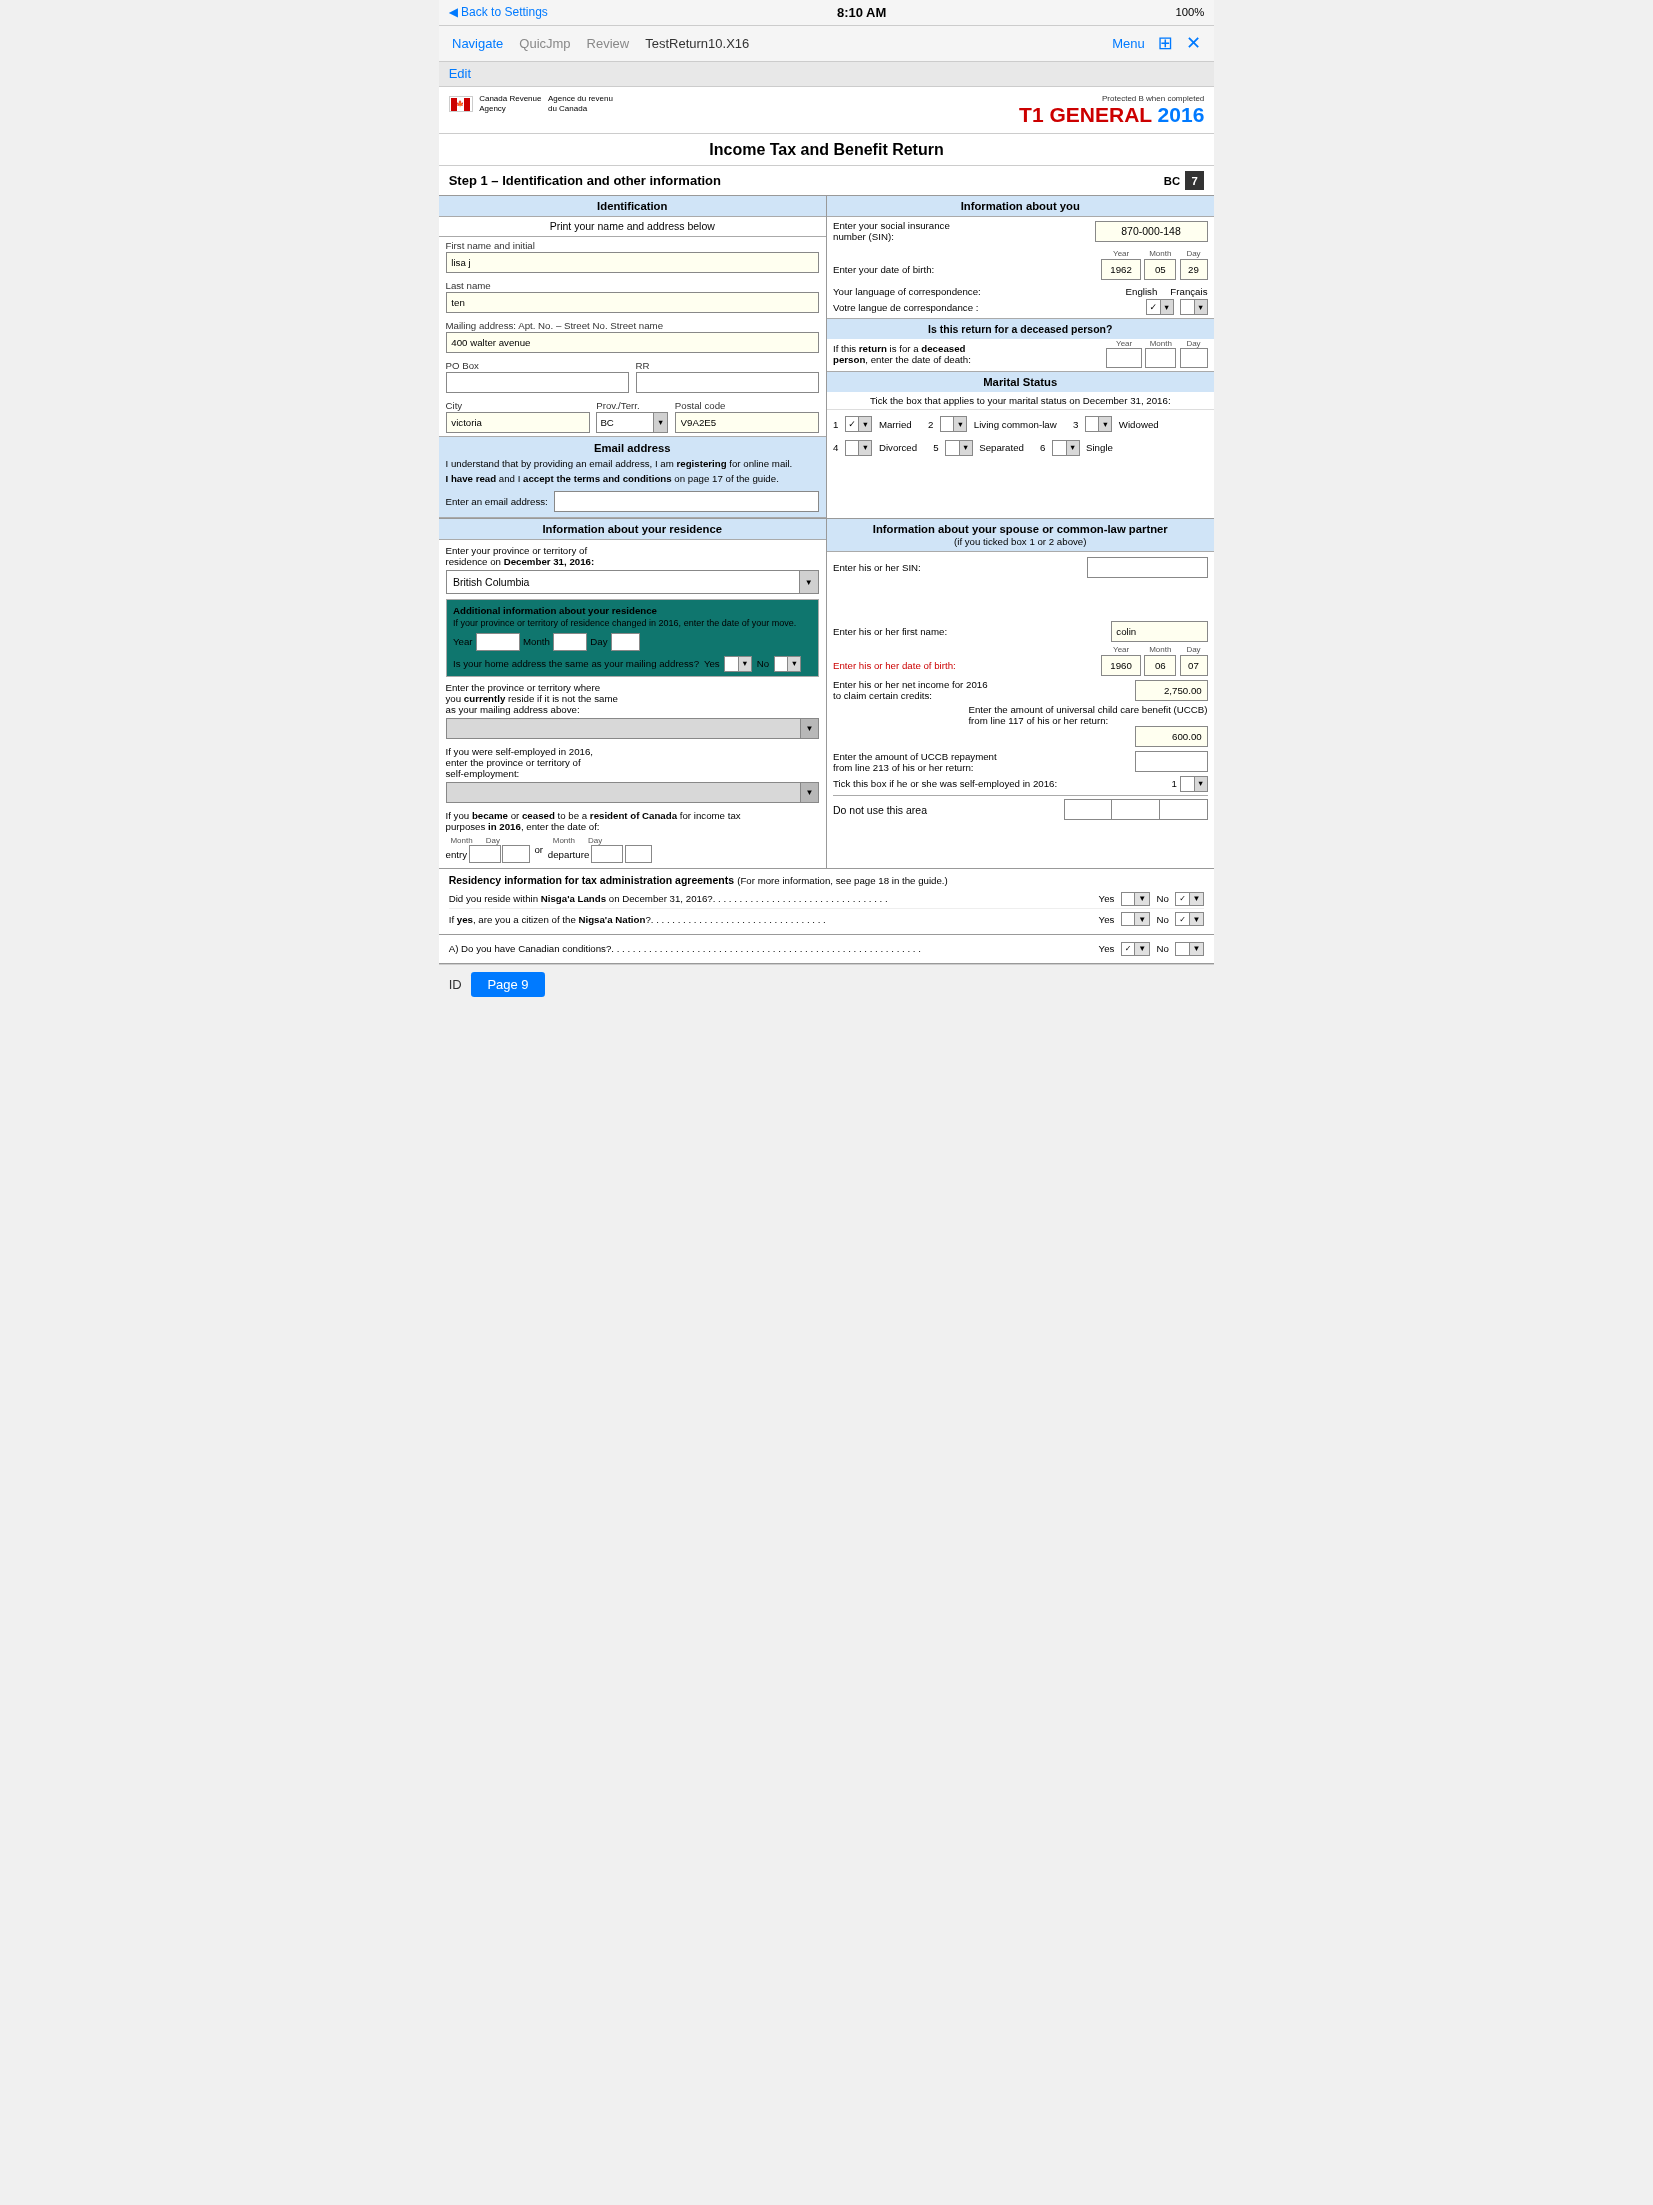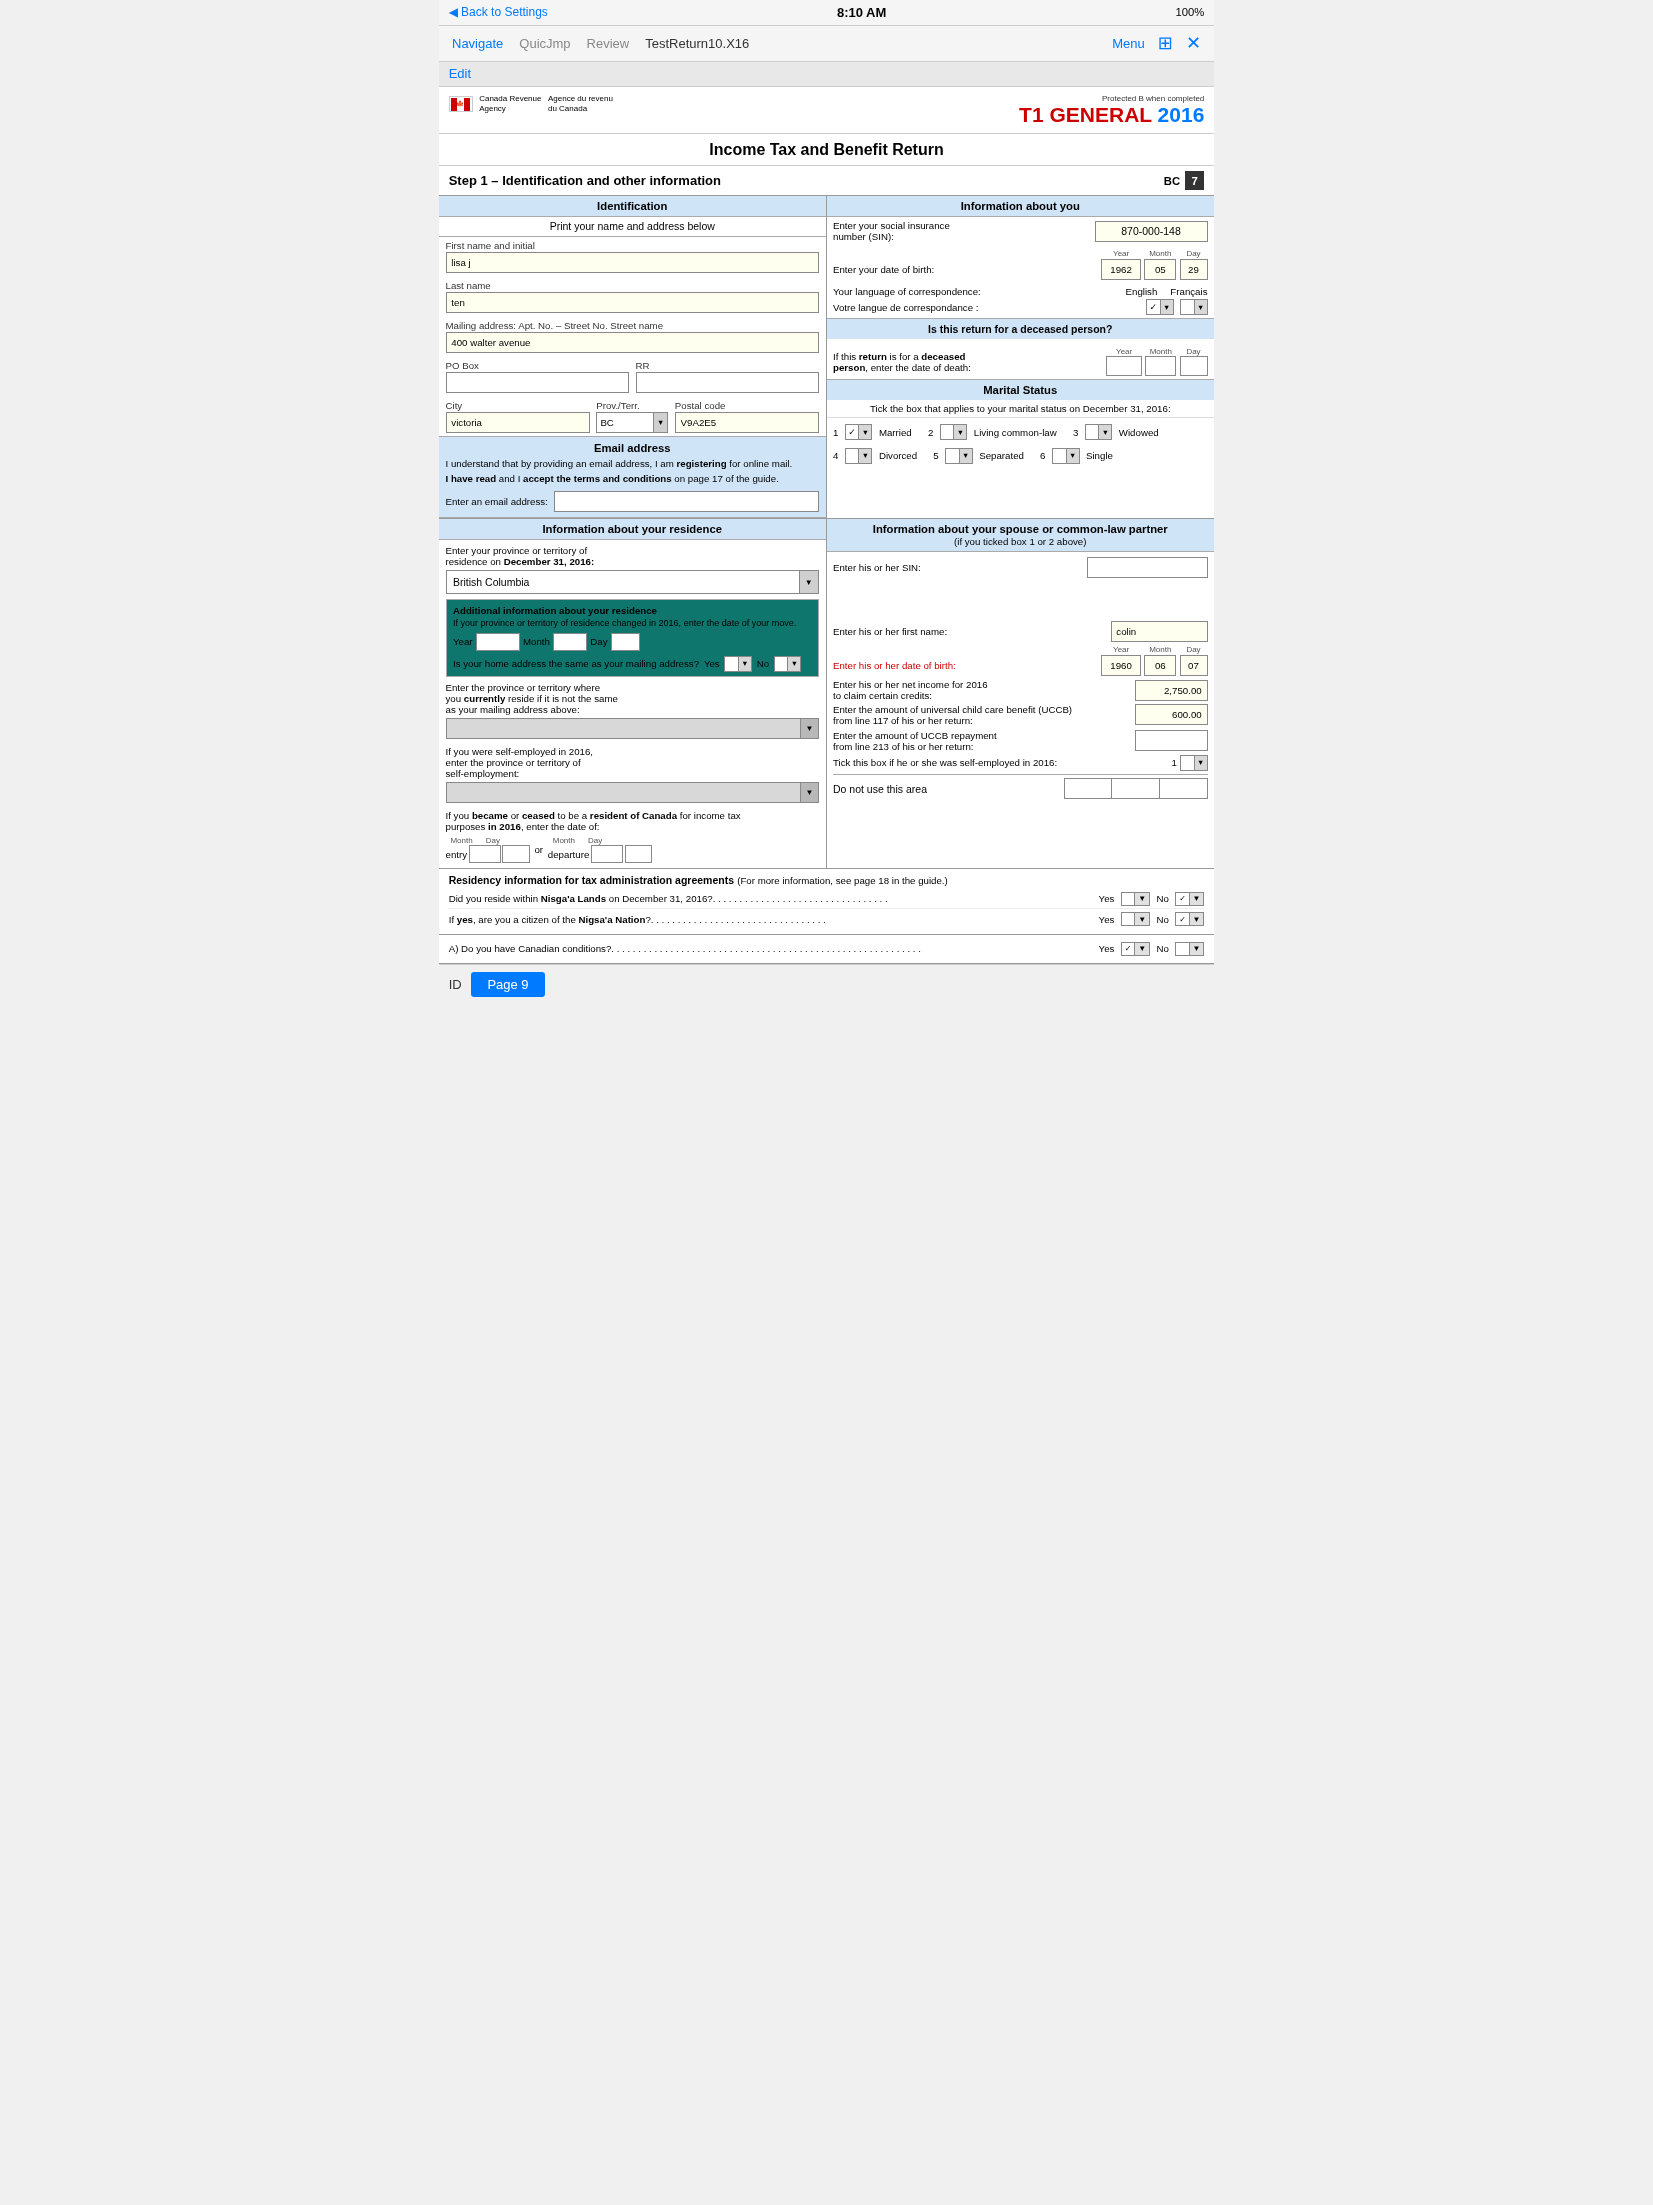--- a/index.html
+++ b/index.html
@@ -350,21 +350,21 @@
             </div>
             <div class="check-dd-group">
               <div class="check-sq"></div>
               <div class="dd-arrow">▼</div>
             </div>
           </div>
         </div>
       </div>
 
       <div class="deceased-section" style="border-top:0.8px solid #aaa;">
-        <div style="background:#d0e4f7; text-align:center; padding:4px; font-weight:bold; font-size:10.5px; margin: -3.2px -6.5px 8px -6.5px;">Is this return for a deceased person?</div>
+        <div style="background:#d0e4f7; text-align:center; padding:4px; font-weight:bold; font-size:10.5px; margin: -3.2px -6.5px 0 -6.5px;">Is this return for a deceased person?</div>
         <div style="display:flex; align-items:center; flex-wrap:wrap;">
           <span style="font-size:9.7px; flex:1;">
             If this <strong>return</strong> is for a <strong>deceased<br>person</strong>, enter the date of death:
           </span>
           <div style="display:flex; gap:3.2px; align-items:flex-start;">
             <div style="text-align:center;">
               <div style="font-size:8px; color:#555;">Year</div>
               <input type="text" style="width: 36px; border: 0.8px solid rgb(136, 136, 136); height: 19.4px; text-align: center; font-size: 9px;" value="">
             </div>
             <div style="text-align:center;">
@@ -571,21 +571,21 @@
           <div style="display:flex; align-items:center;">
             <span style="font-size:9.7px; flex:1;">
               <span>Enter his or her net income for 2016</span><br>
               <span>to claim certain credits:</span>
             </span>
             <input type="text" style="width: 73px; border: 0.8px solid rgb(136, 136, 136); height: 21px; text-align: right; padding: 2.4px 4.8px; font-size: 9.7px; background: rgb(255, 255, 240);" value="2,750.00">
           </div>
         </div>
 
         <div style="margin-bottom:3.2px;">
-          <div style="display:flex; align-items:flex-start;">
+          <div style="display:flex; align-items:flex-end;flex-direction:column;">
             <span style="font-size:9.7px; flex:1;">
               <span>Enter the amount of universal child care benefit (UCCB)</span><br>
               <span>from line 117 of his or her return:</span>
             </span>
             <input type="text" style="width: 73px; border: 0.8px solid rgb(136, 136, 136); height: 21px; text-align: right; padding: 2.4px 4.8px; font-size: 9.7px; background: rgb(255, 255, 240);" value="600.00">
           </div>
         </div>
 
         <div style="margin-bottom:3.2px;">
           <div style="display:flex; align-items:center;">

